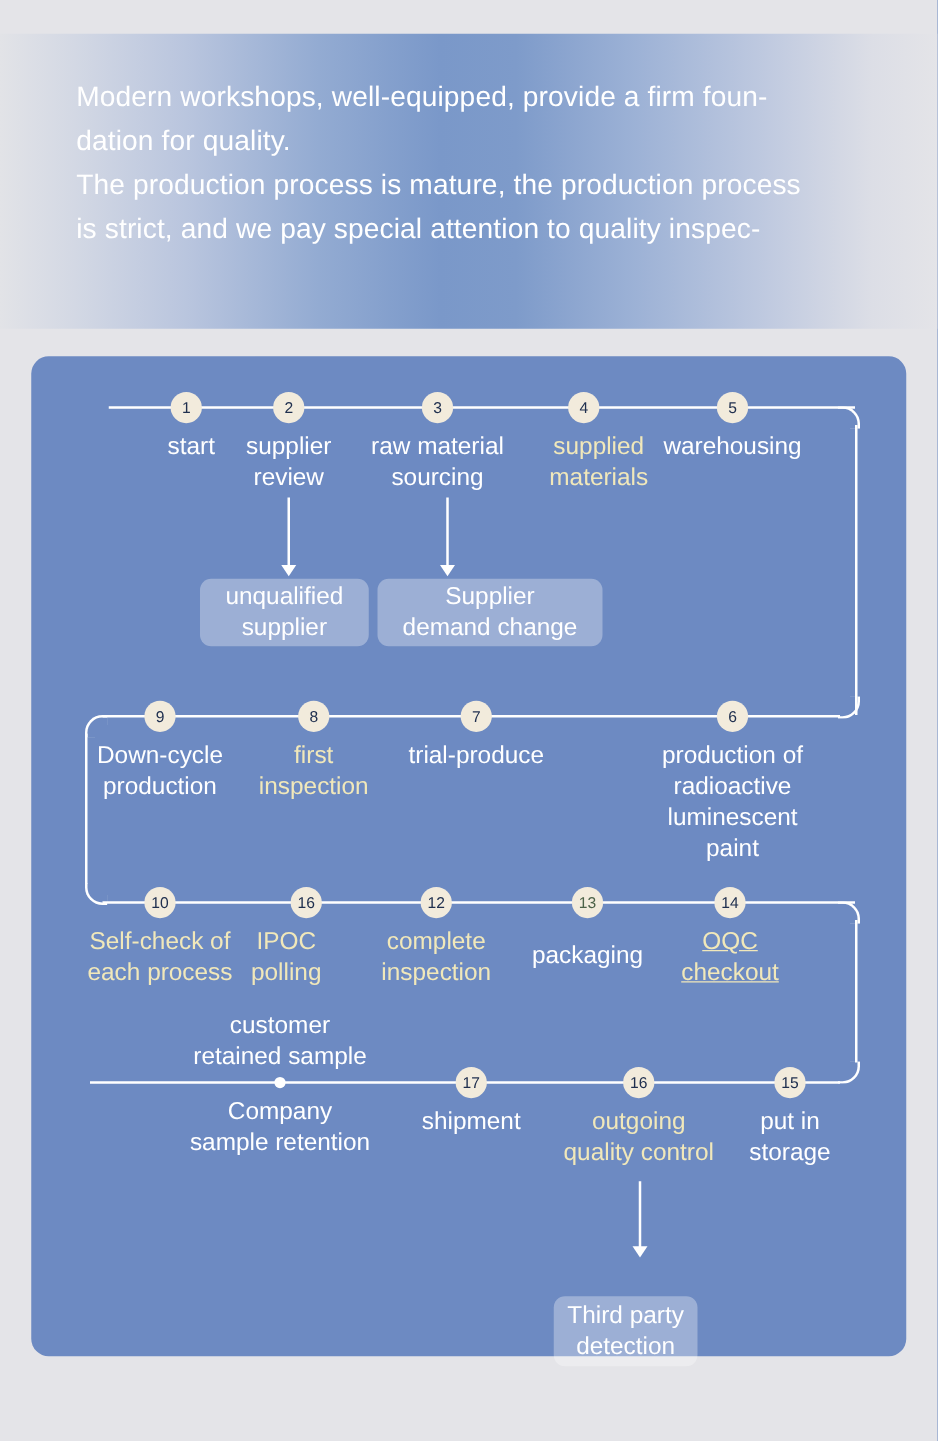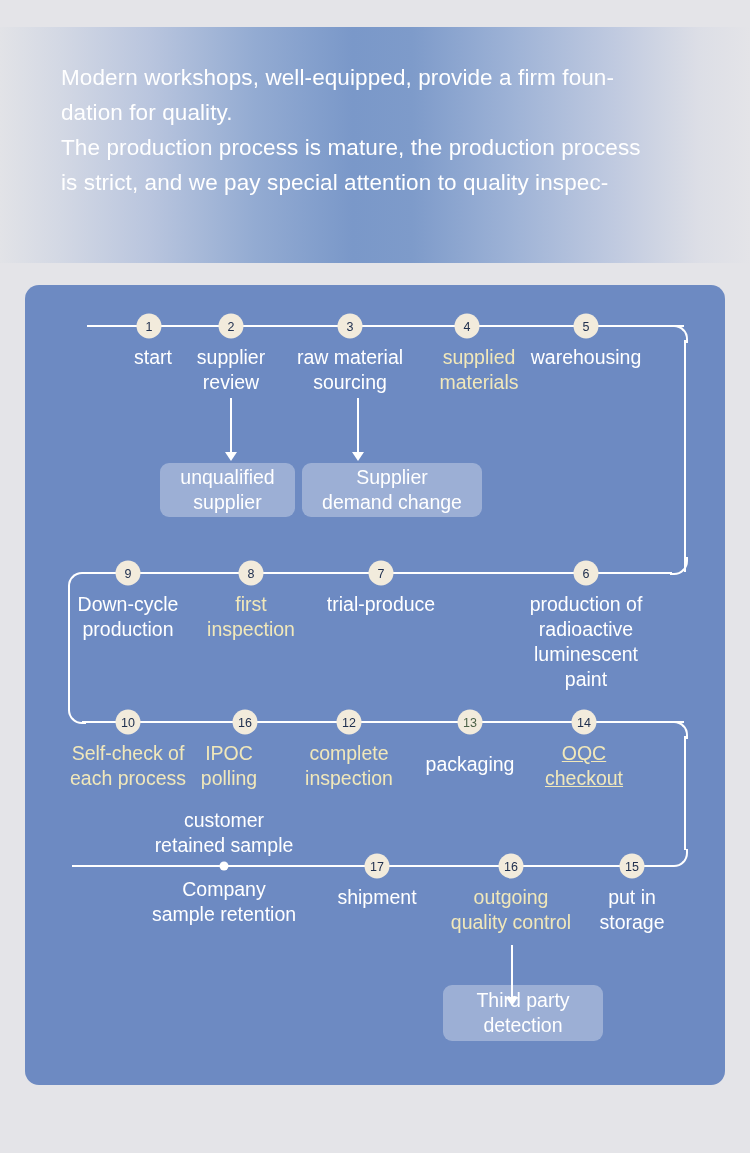--- a/index.html
+++ b/index.html
@@ -182,16 +182,16 @@
   <div class="node" style="left:486px;top:581px;">16</div>
   <div class="node" style="left:607px;top:581px;">15</div>
 
   <div class="steplabel" style="left:352px;top:600px;">shipment</div>
   <div class="steplabel cream" style="left:486px;top:600px;">outgoing
 quality control</div>
   <div class="steplabel" style="left:607px;top:600px;">put in
 storage</div>
 
   <div class="arrow" style="left:486px;top:660px;height:53px;"></div>
-  <div class="gbox" style="left:418px;top:700px;width:160px;height:56px;">Third party
+  <div class="gbox" style="left:418px;top:752px;width:115px;height:56px;">Third party
 detection</div>
 
 </div>
 
 </body></html>

